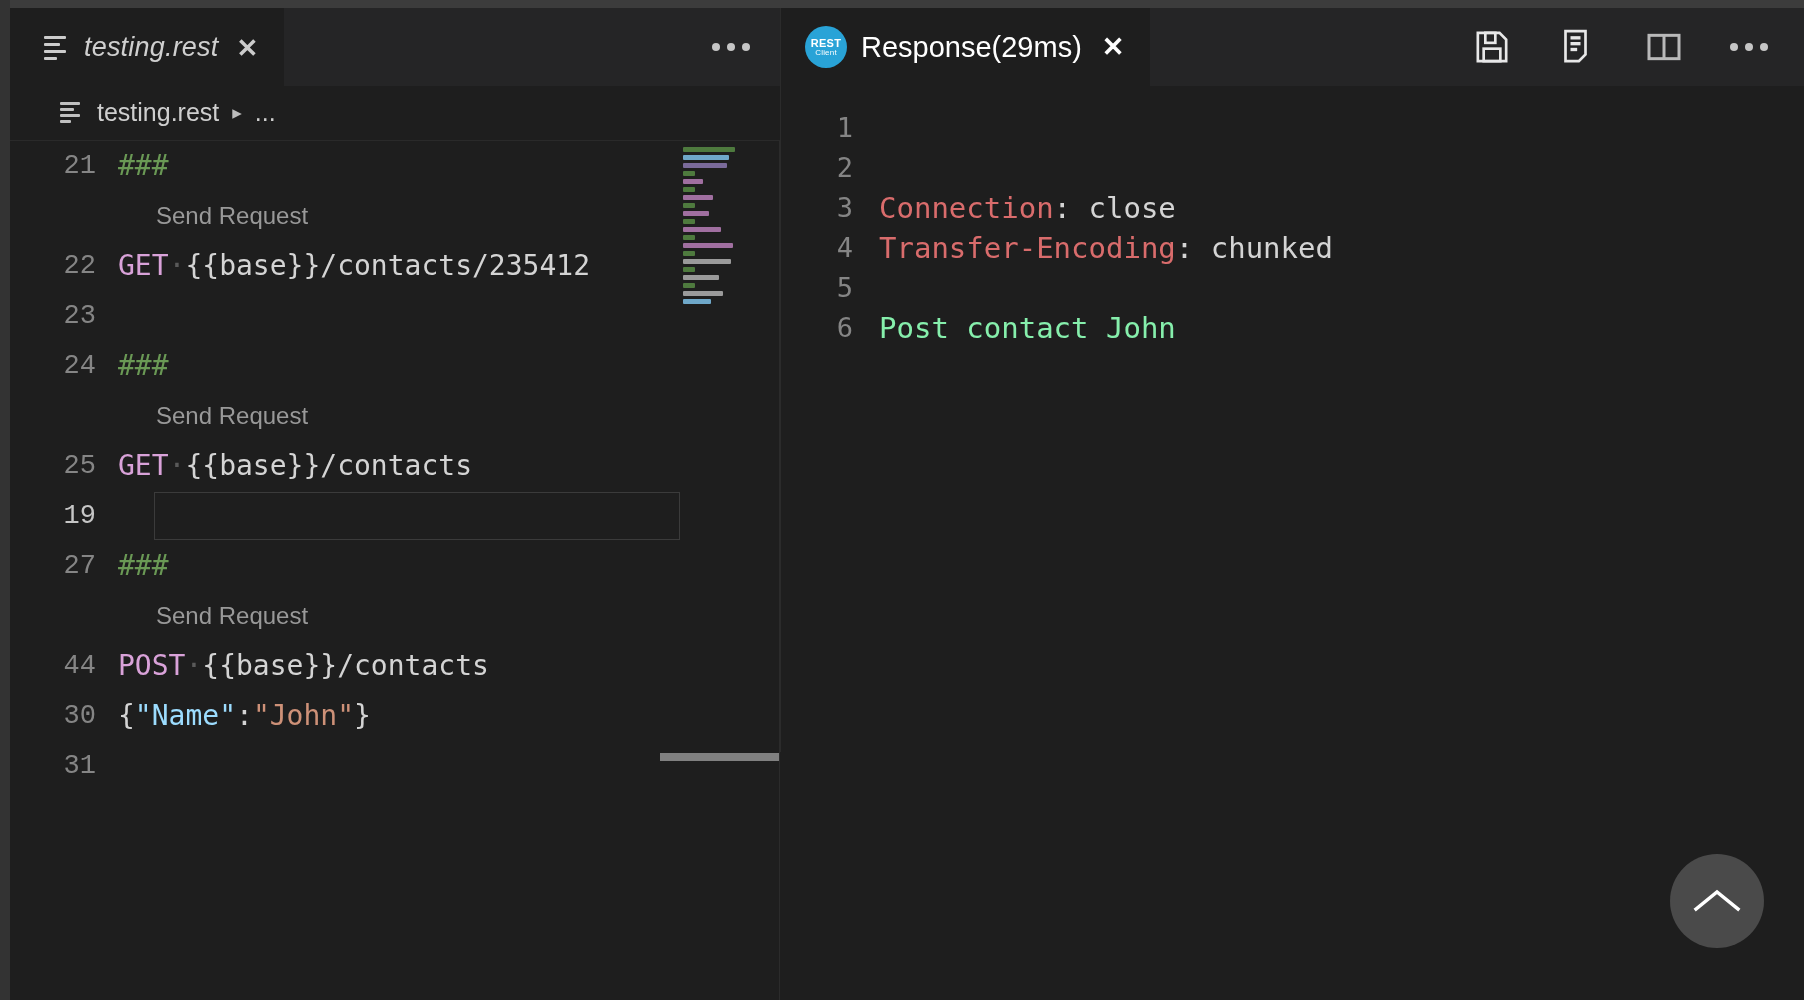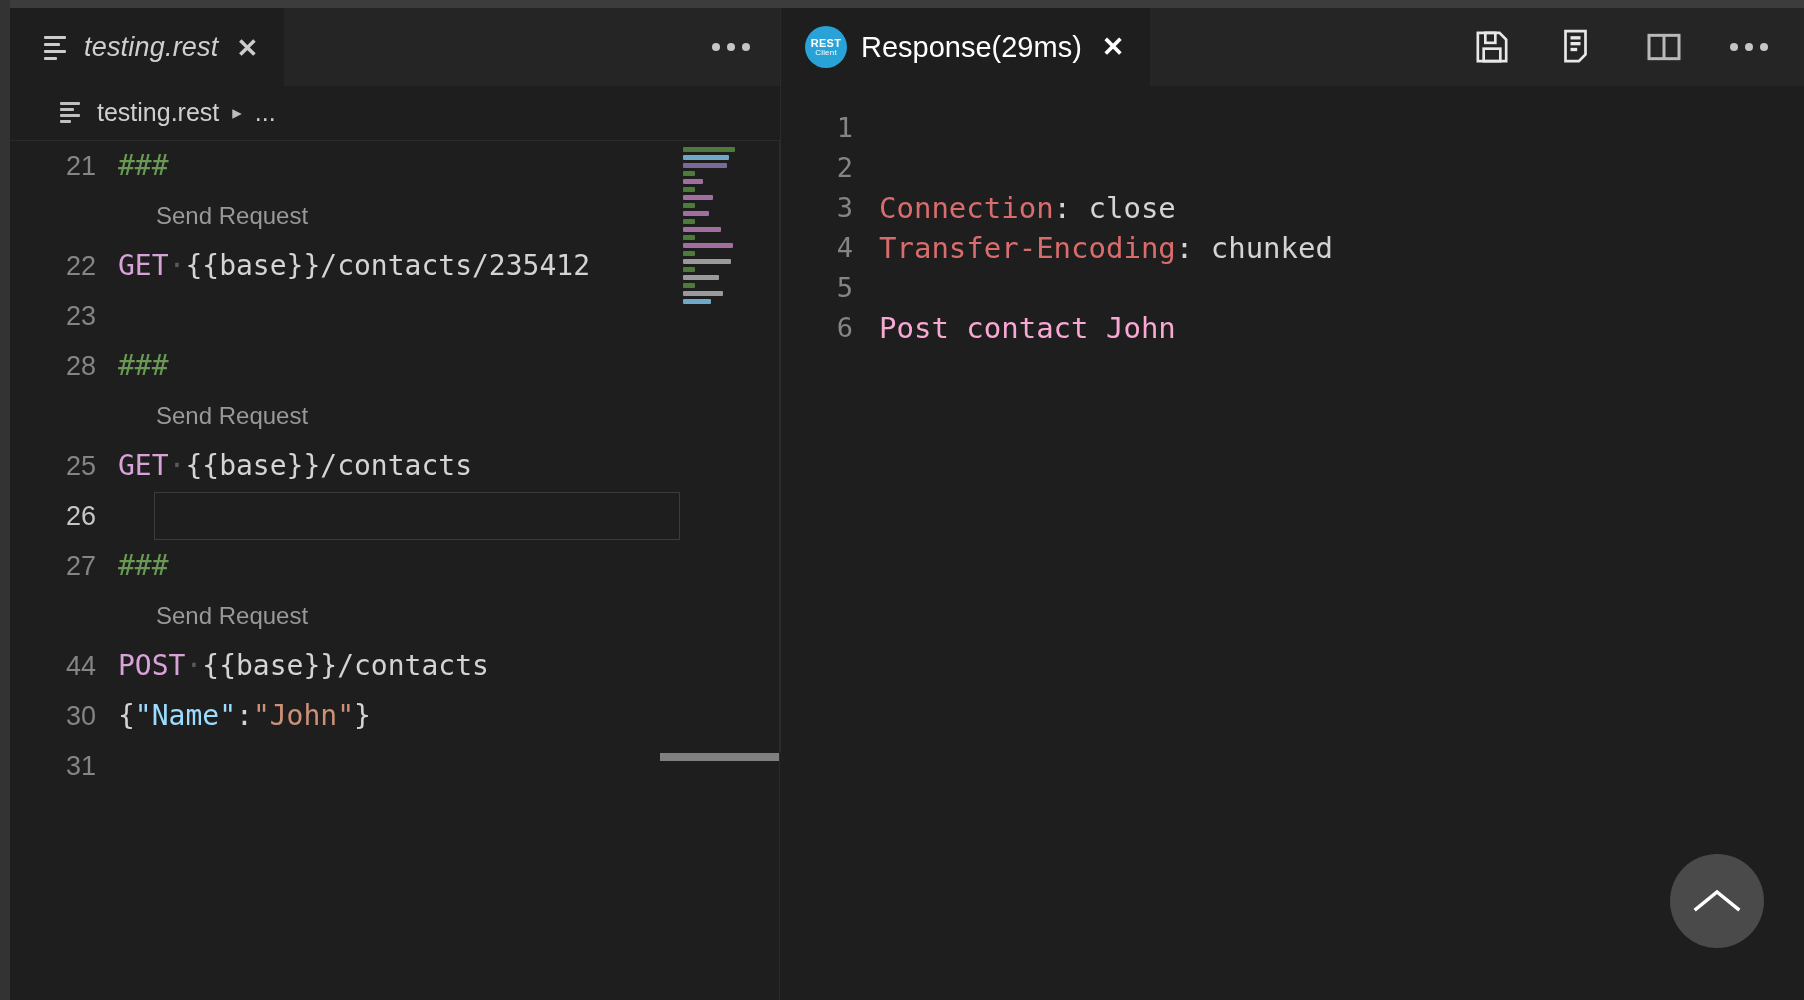--- a/index.html
+++ b/index.html
@@ -79,21 +79,21 @@
     position: relative; height: 860px; background: #1e1e1e;
     overflow: hidden;
     border-top: 1px solid #2a2a2a;
   }
   .code-area {
     position: absolute; left: 0; top: 0; right: 100px; bottom: 0;
   }
   .row { display: flex; align-items: flex-start; }
   .lineno {
     width: 108px; text-align: right; padding-right: 22px;
-    font-family: Liberation Sans, sans-serif; font-size: 27px;
+    font-family: Liberation Mono, monospace; font-size: 27px;
     color: #858585; line-height: 50px; flex: 0 0 108px;
   }
   .lineno.active { color: #c6c6c6; }
   .codetext {
     font-family: "DejaVu Sans Mono", monospace; font-size: 28px;
     line-height: 50px; color: #d4d4d4; white-space: pre;
   }
   .codelens {
     padding-left: 146px; font-family: "Liberation Sans", sans-serif;
     font-size: 24px; color: #999999; line-height: 50px;
@@ -160,21 +160,21 @@
     width: 98px; text-align: right; padding-right: 26px; flex: 0 0 98px;
     font-family: "DejaVu Sans Mono", monospace; font-size: 27px;
     color: #858585; line-height: 40px;
   }
   .r-code {
     font-family: "DejaVu Sans Mono", monospace; font-size: 29px; line-height: 40px;
     color: #d4d4d4; white-space: pre;
   }
   .tok-status { color: #D7A25C; }
   .tok-header { color: #D96C6C; }
-  .tok-body   { color: #f9a8d4; text-align: right; }
+  .tok-body   { color: #86efac; text-align: right; }
 
   .scroll-top-btn {
     position: absolute; right: 40px; bottom: 52px;
     width: 94px; height: 94px; border-radius: 50%; background: #4a4a4a;
     display: flex; align-items: center; justify-content: center;
   }
   .chev { width: 50px; height: 28px; }
 </style>
 </head>
 <body>
@@ -227,30 +227,30 @@
           <div class="codelens">Send Request</div>
           <div class="row">
             <div class="lineno">22</div>
             <div class="codetext"><span class="tok-method">GET</span><span class="tok-dot">·</span><span class="tok-punc">{{base}}/contacts/235412</span></div>
           </div>
           <div class="row">
             <div class="lineno">23</div>
             <div class="codetext">&nbsp;</div>
           </div>
           <div class="row">
-            <div class="lineno">28</div>
+            <div class="lineno">24</div>
             <div class="codetext"><span class="tok-comment">###</span></div>
           </div>
           <div class="codelens">Send Request</div>
           <div class="row">
             <div class="lineno">25</div>
             <div class="codetext"><span class="tok-method">GET</span><span class="tok-dot">·</span><span class="tok-punc">{{base}}/contacts</span></div>
           </div>
           <div class="row">
-            <div class="lineno active">26</div>
+            <div class="lineno active">19</div>
             <div class="codetext">&nbsp;</div>
           </div>
           <div class="row">
             <div class="lineno">27</div>
             <div class="codetext"><span class="tok-comment">###</span></div>
           </div>
           <div class="codelens">Send Request</div>
           <div class="row">
             <div class="lineno">44</div>
             <div class="codetext"><span class="tok-method">POST</span><span class="tok-dot">·</span><span class="tok-punc">{{base}}/contacts</span></div>

